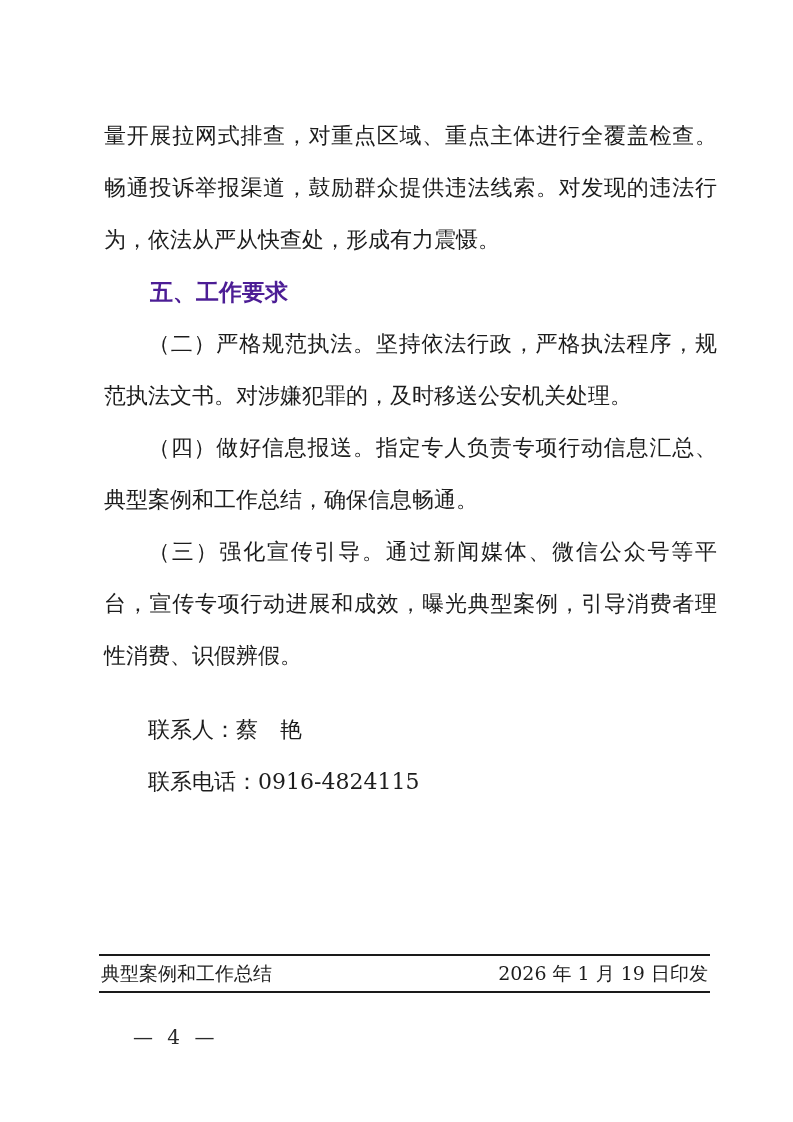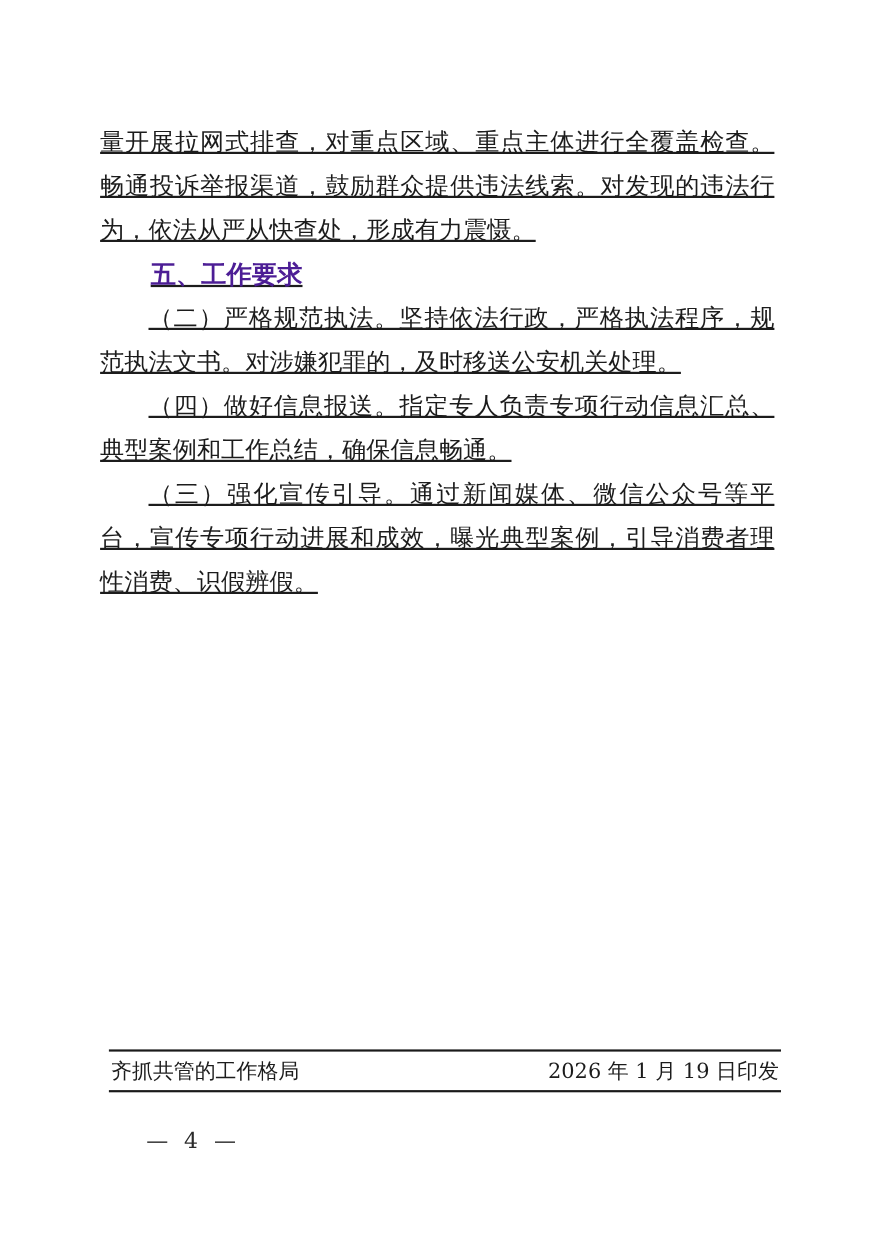--- a/index.html
+++ b/index.html
@@ -11,27 +11,26 @@
     position: relative;
     width: 793px;
     height: 1122px;
     background: #ffffff;
     overflow: hidden;
     font-family: "DejaVu Serif", "Liberation Serif", serif;
     color: #1c1c1c;
   }
   .body-text {
     position: absolute;
-    left: 91px;
+    left: 104px;
     top: 110px;
     width: 613px;
     font-size: 22px;
-    line-height: 40px;
+    line-height: 52px;
     text-align: justify;
-    text-decoration: underline;
   }
   .para {
     margin: 0;
     text-indent: 2em;
   }
   .para.no-indent {
     text-indent: 0;
   }
   .para.heading {
     font-family: "DejaVu Sans", "Liberation Sans", sans-serif;
@@ -75,26 +74,30 @@
 
 <div class="page">
 
   <main class="body-text">
     <p class="para no-indent">量开展拉网式排查，对重点区域、重点主体进行全覆盖检查。畅通投诉举报渠道，鼓励群众提供违法线索。对发现的违法行为，依法从严从快查处，形成有力震慑。</p>
     <p class="para heading">五、工作要求</p>
     <p class="para">（二）严格规范执法。坚持依法行政，严格执法程序，规范执法文书。对涉嫌犯罪的，及时移送公安机关处理。</p>
     <p class="para">（四）做好信息报送。指定专人负责专项行动信息汇总、典型案例和工作总结，确保信息畅通。</p>
     <p class="para">（三）强化宣传引导。通过新闻媒体、微信公众号等平台，宣传专项行动进展和成效，曝光典型案例，引导消费者理性消费、识假辨假。</p>
 
+    <div class="contact-block">
+      <p class="para">联系人：蔡　艳</p>
+      <p class="para">联系电话：0916-4824115</p>
+    </div>
   </main>
 
   <footer class="footer">
     <div class="rule"></div>
     <div class="footer-row">
-      <span>齐抓共管的工作格局</span>
+      <span>典型案例和工作总结</span>
       <span>2026 年 1 月 19 日印发</span>
     </div>
     <div class="rule"></div>
   </footer>
 
   <div class="page-number">— 4 —</div>
 
 </div>
 
 </body></html>

